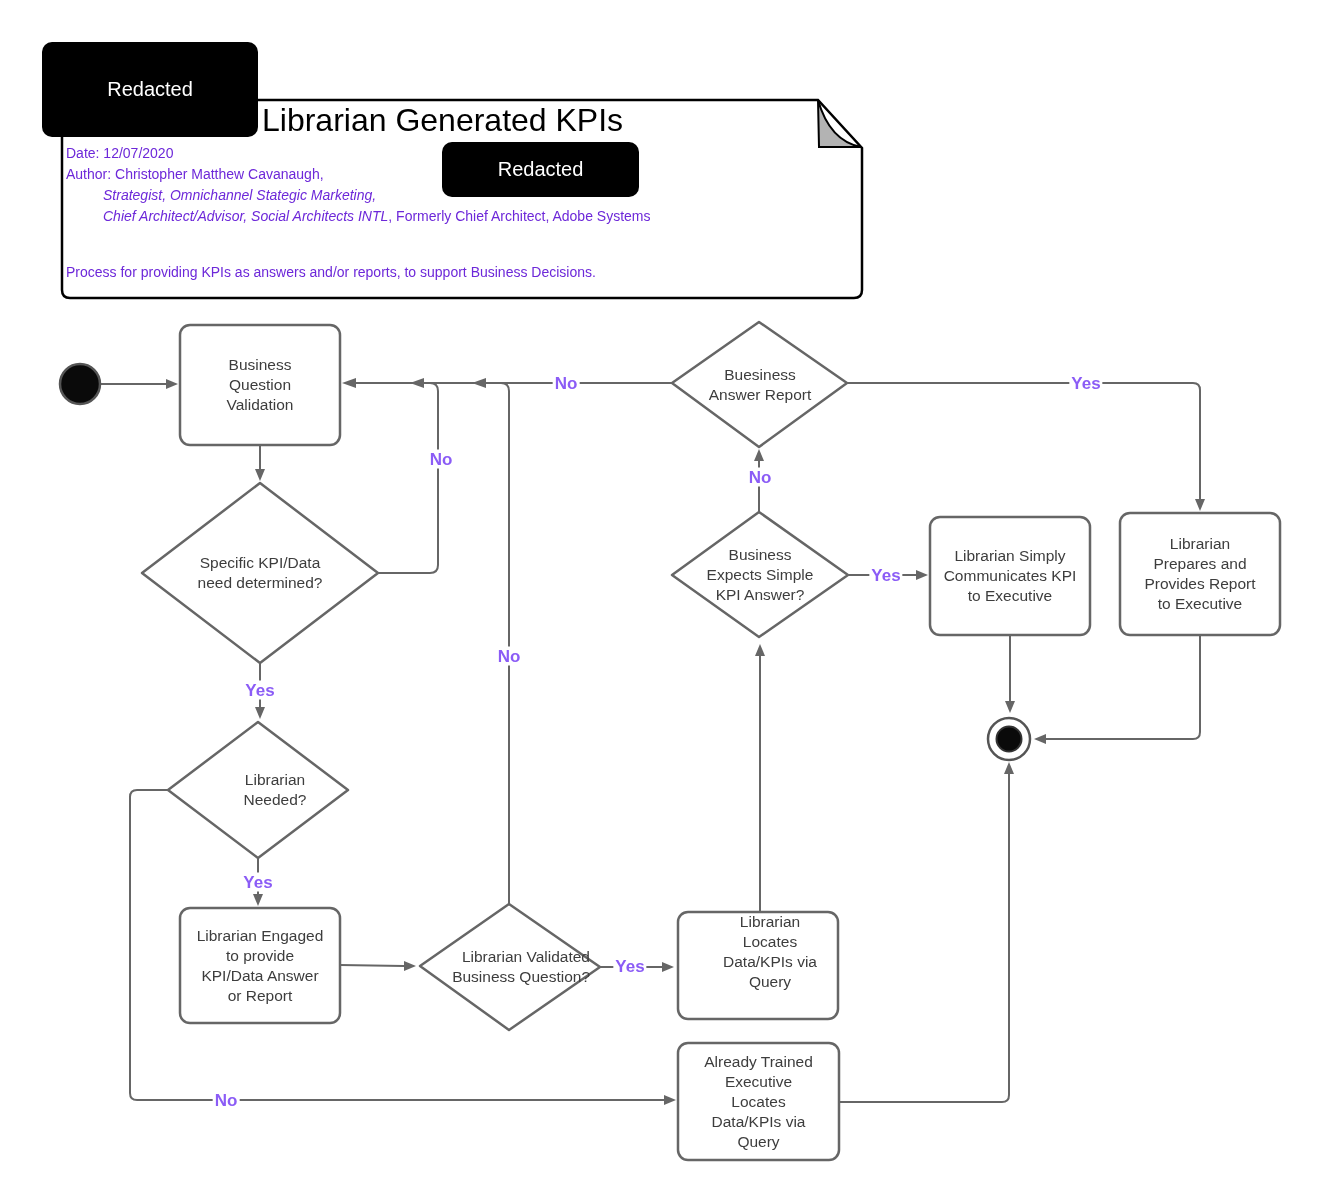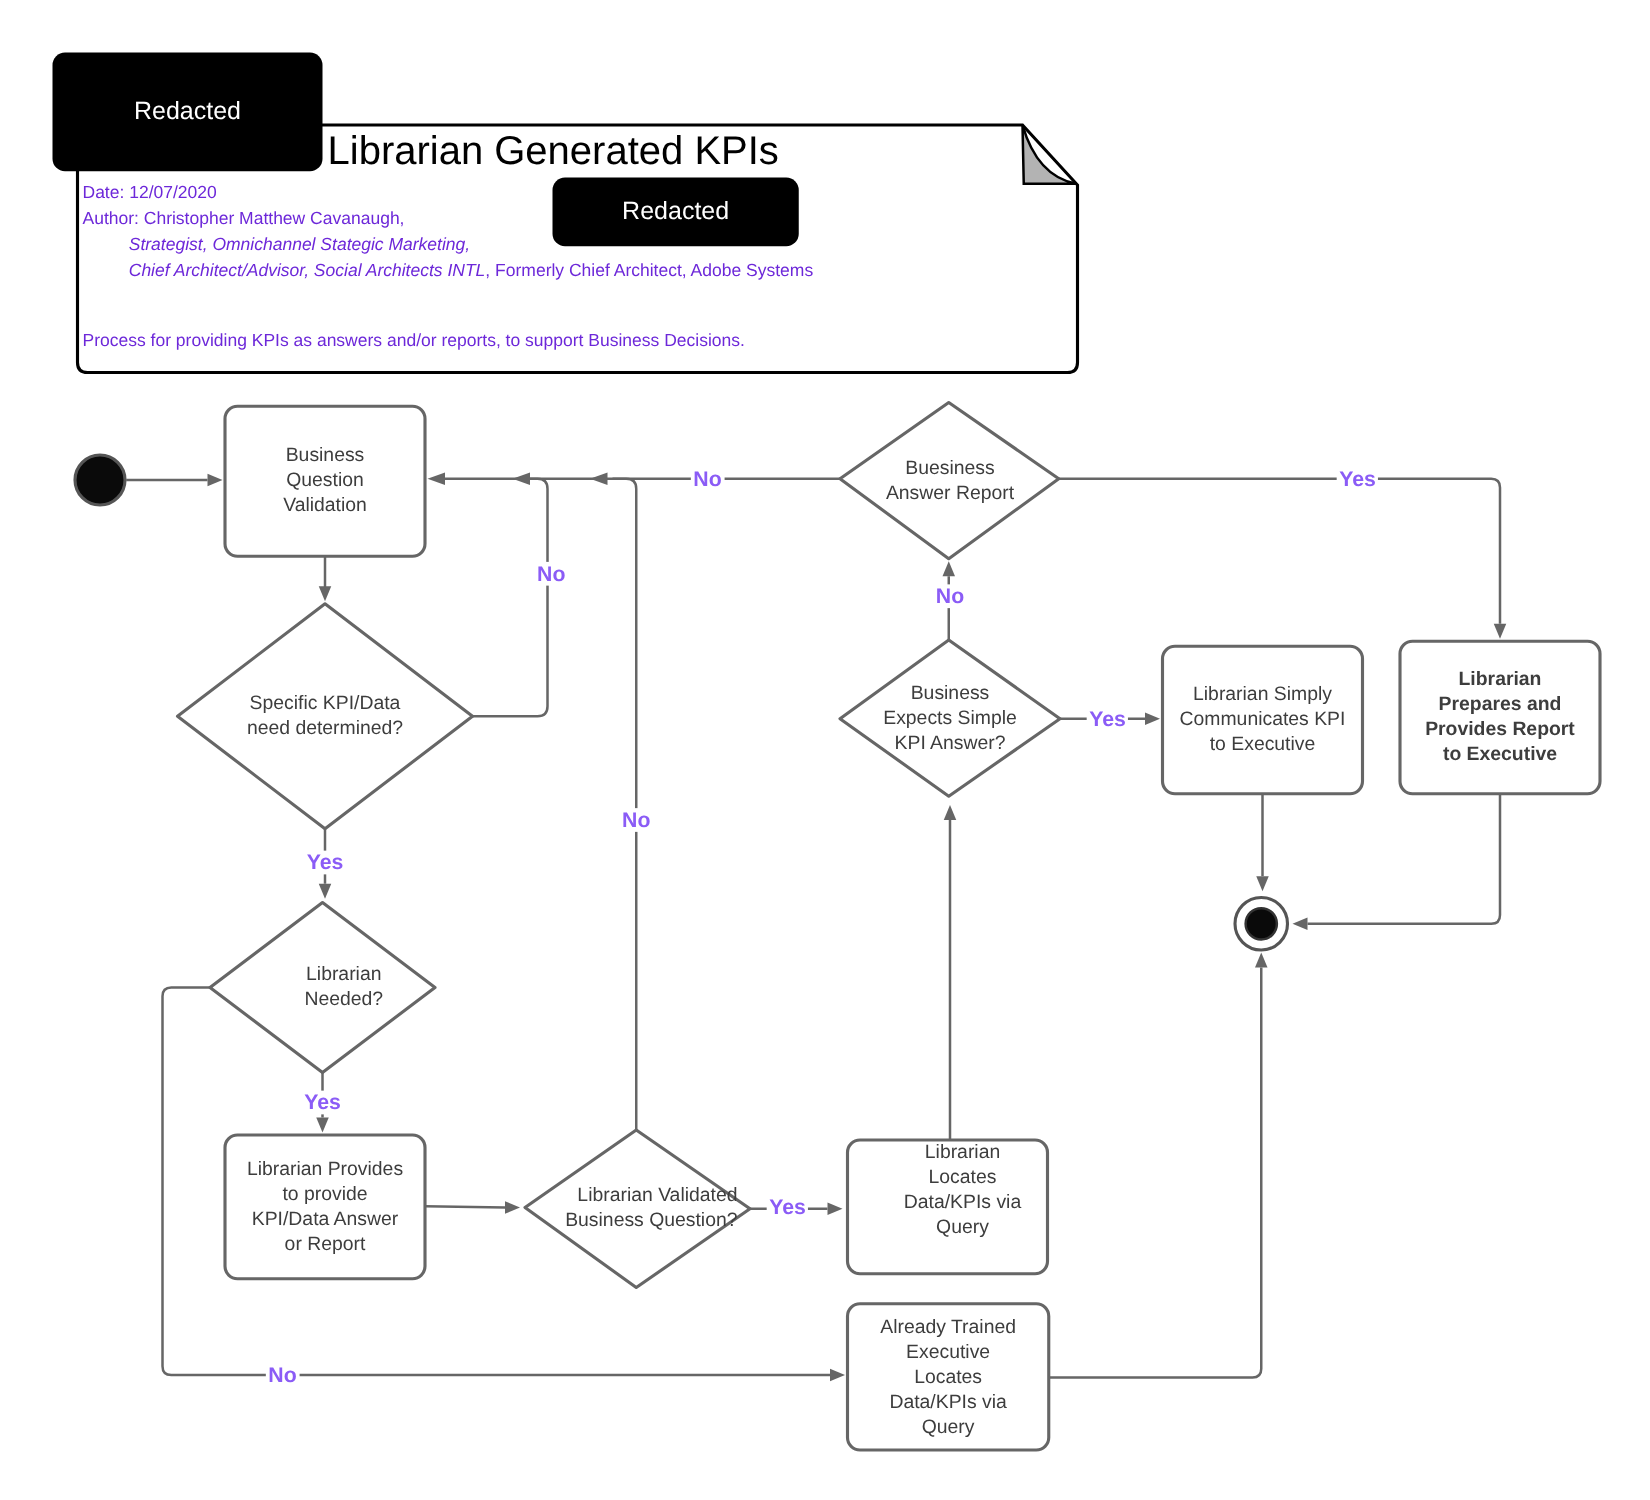--- a/index.html
+++ b/index.html
@@ -134,21 +134,21 @@
 
   <div class="n-label" style="left:160px;top:483px;width:200px;height:180px;">
     <span style="max-width:145px;">Specific KPI/Data need determined?</span>
     </div>
 
   <div class="n-label" style="left:185px;top:722px;width:180px;height:136px;">
     <span style="max-width:90px;">Librarian Needed?</span>
     </div>
 
   <div class="n-label" style="left:180px;top:908px;width:160px;height:115px;">
-    <span style="max-width:128px;">Librarian Provides to provide KPI/Data Answer or Report</span>
+    <span style="max-width:128px;">Librarian Engaged to provide KPI/Data Answer or Report</span>
     </div>
 
   <div class="n-label" style="left:420px;top:904px;width:180px;height:126px;text-align:right;">
     <span style="max-width:160px;">Librarian Validated Business Question?</span>
     </div>
 
   <div class="n-label" style="left:690px;top:912px;width:160px;height:80px;">
     <span style="max-width:100px;">Librarian Locates Data/KPIs via Query</span>
     </div>
 
@@ -162,21 +162,21 @@
 
   <div class="n-label" style="left:930px;top:517px;width:160px;height:118px;">
     <span style="max-width:135px;">Librarian Simply Communicates KPI to Executive</span>
     </div>
 
   <div class="n-label" style="left:672px;top:512px;width:176px;height:125px;">
     <span style="max-width:118px;">Business Expects Simple KPI Answer?</span>
     </div>
 
   <div class="n-label" style="left:1120px;top:513px;width:160px;height:122px;">
-    <span style="max-width:125px;font-weight:bold;">Librarian Prepares and Provides Report to Executive</span>
+    <span style="max-width:125px;">Librarian Prepares and Provides Report to Executive</span>
     </div>
 
   <div class="e-label" style="left:260px;top:690px;">Yes</div>
   <div class="e-label" style="left:258px;top:882px;">Yes</div>
   <div class="e-label" style="left:441px;top:459px;">No</div>
   <div class="e-label" style="left:509px;top:656px;">No</div>
   <div class="e-label" style="left:566px;top:383px;">No</div>
   <div class="e-label" style="left:760px;top:477px;">No</div>
   <div class="e-label" style="left:1086px;top:383px;">Yes</div>
   <div class="e-label" style="left:886px;top:575px;">Yes</div>

